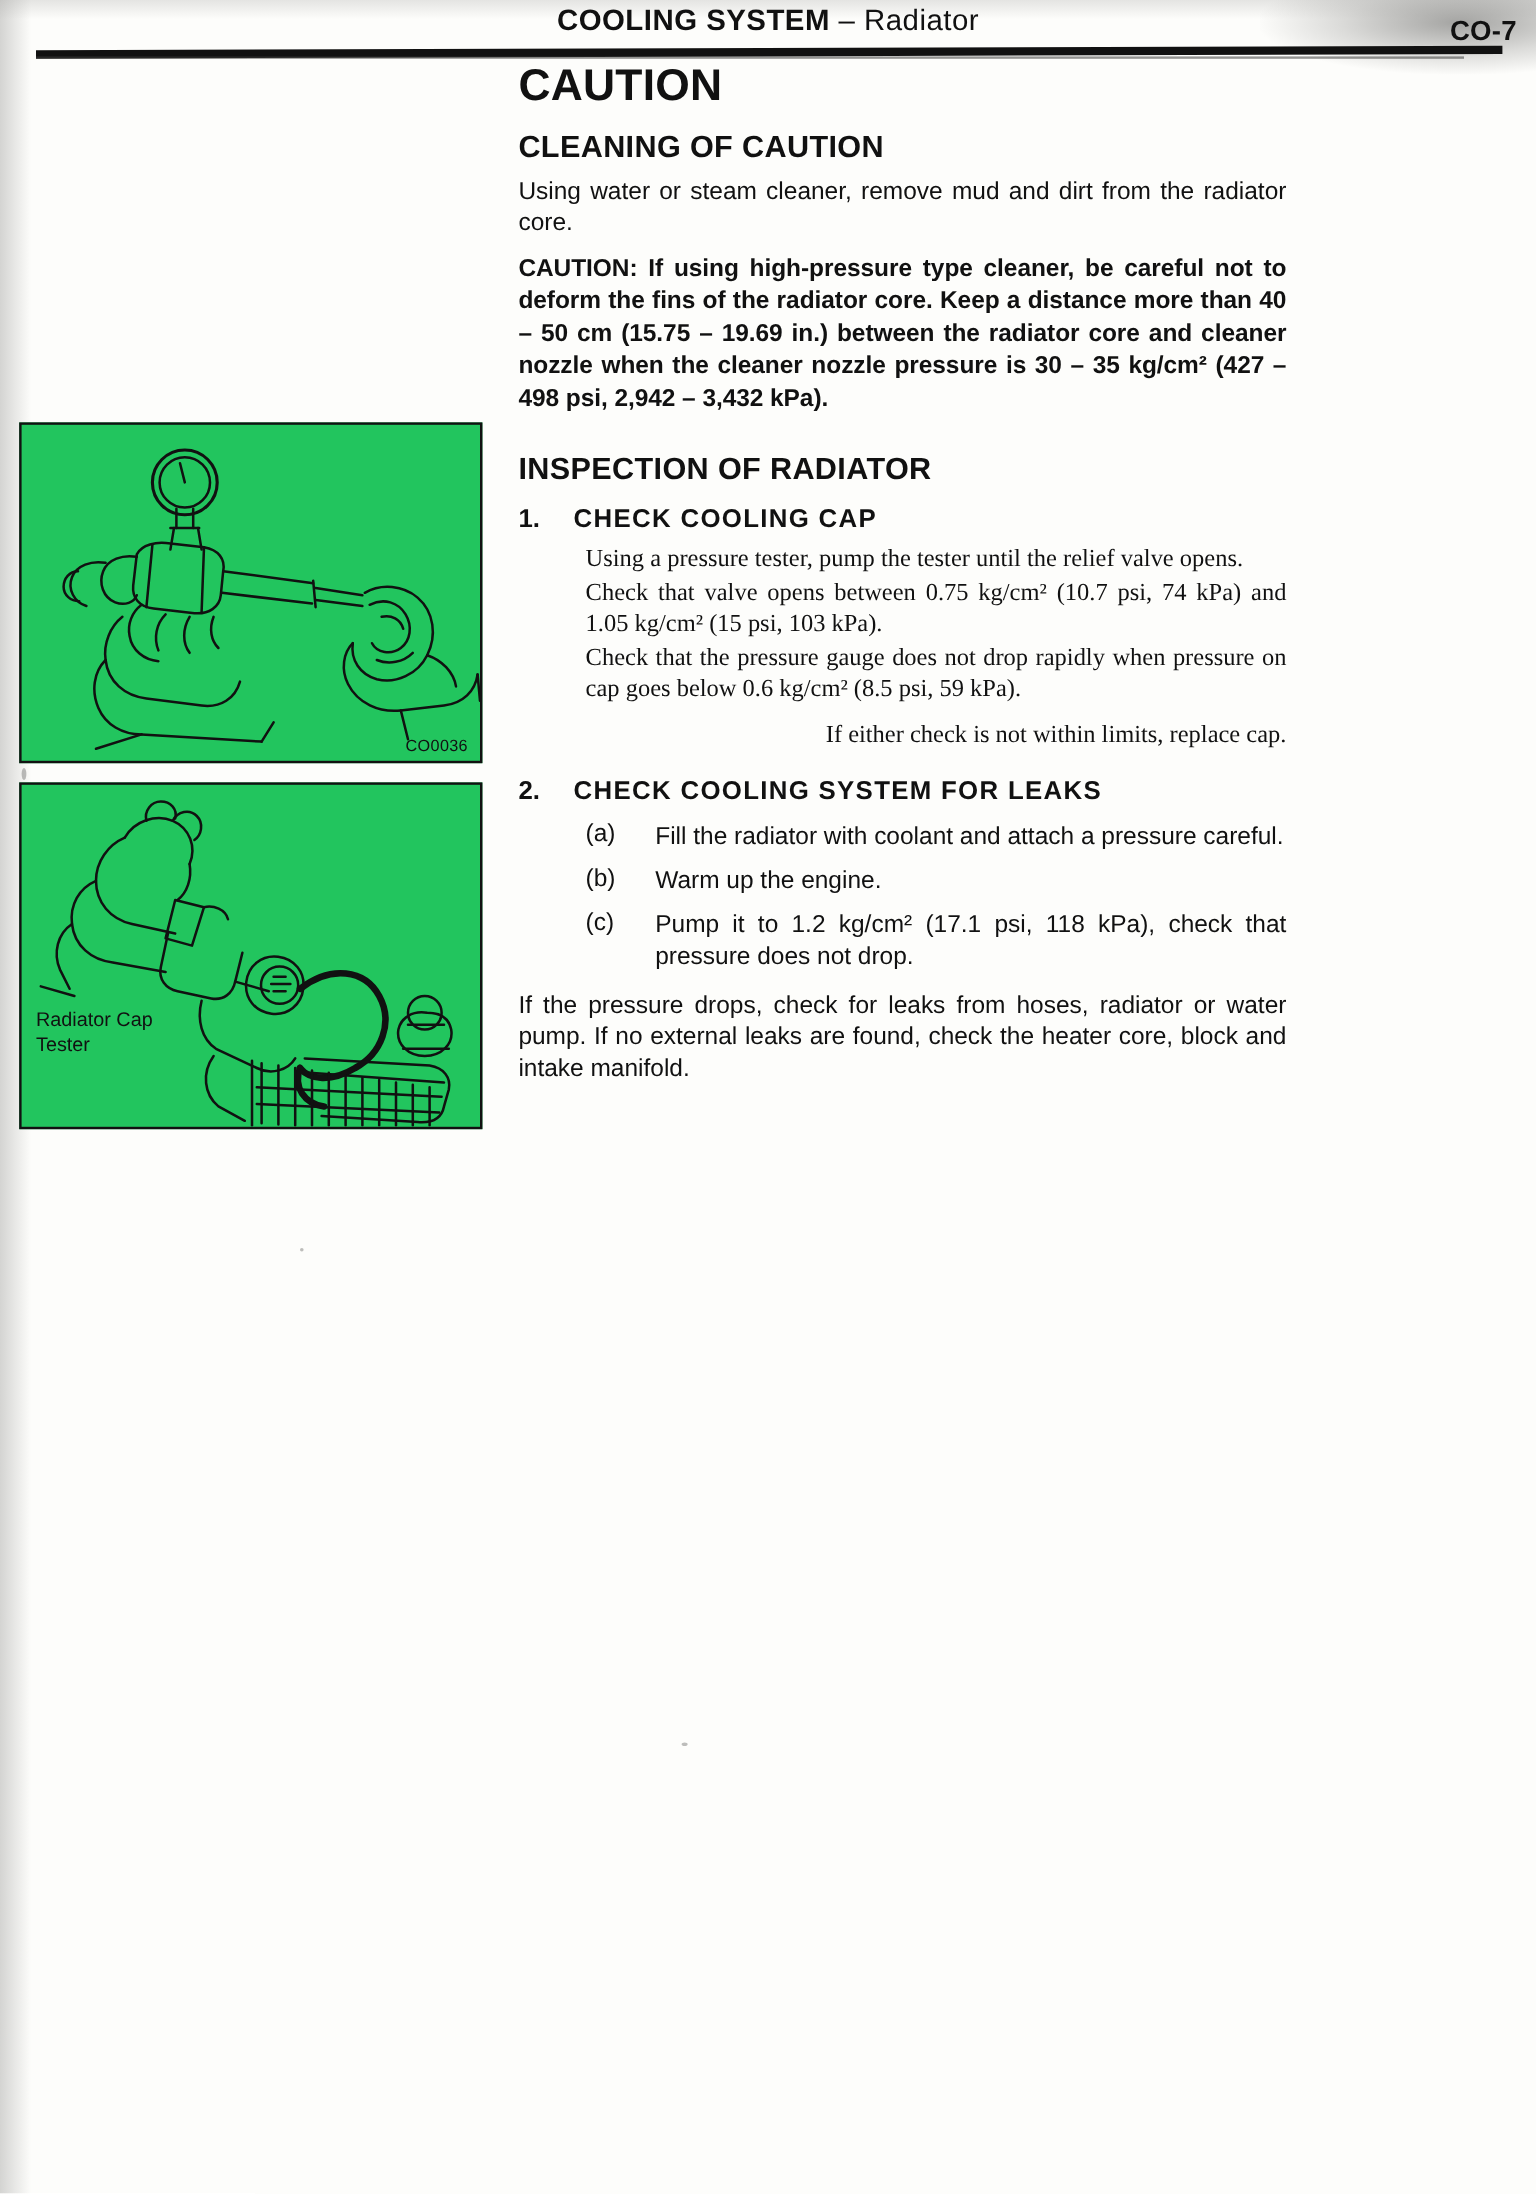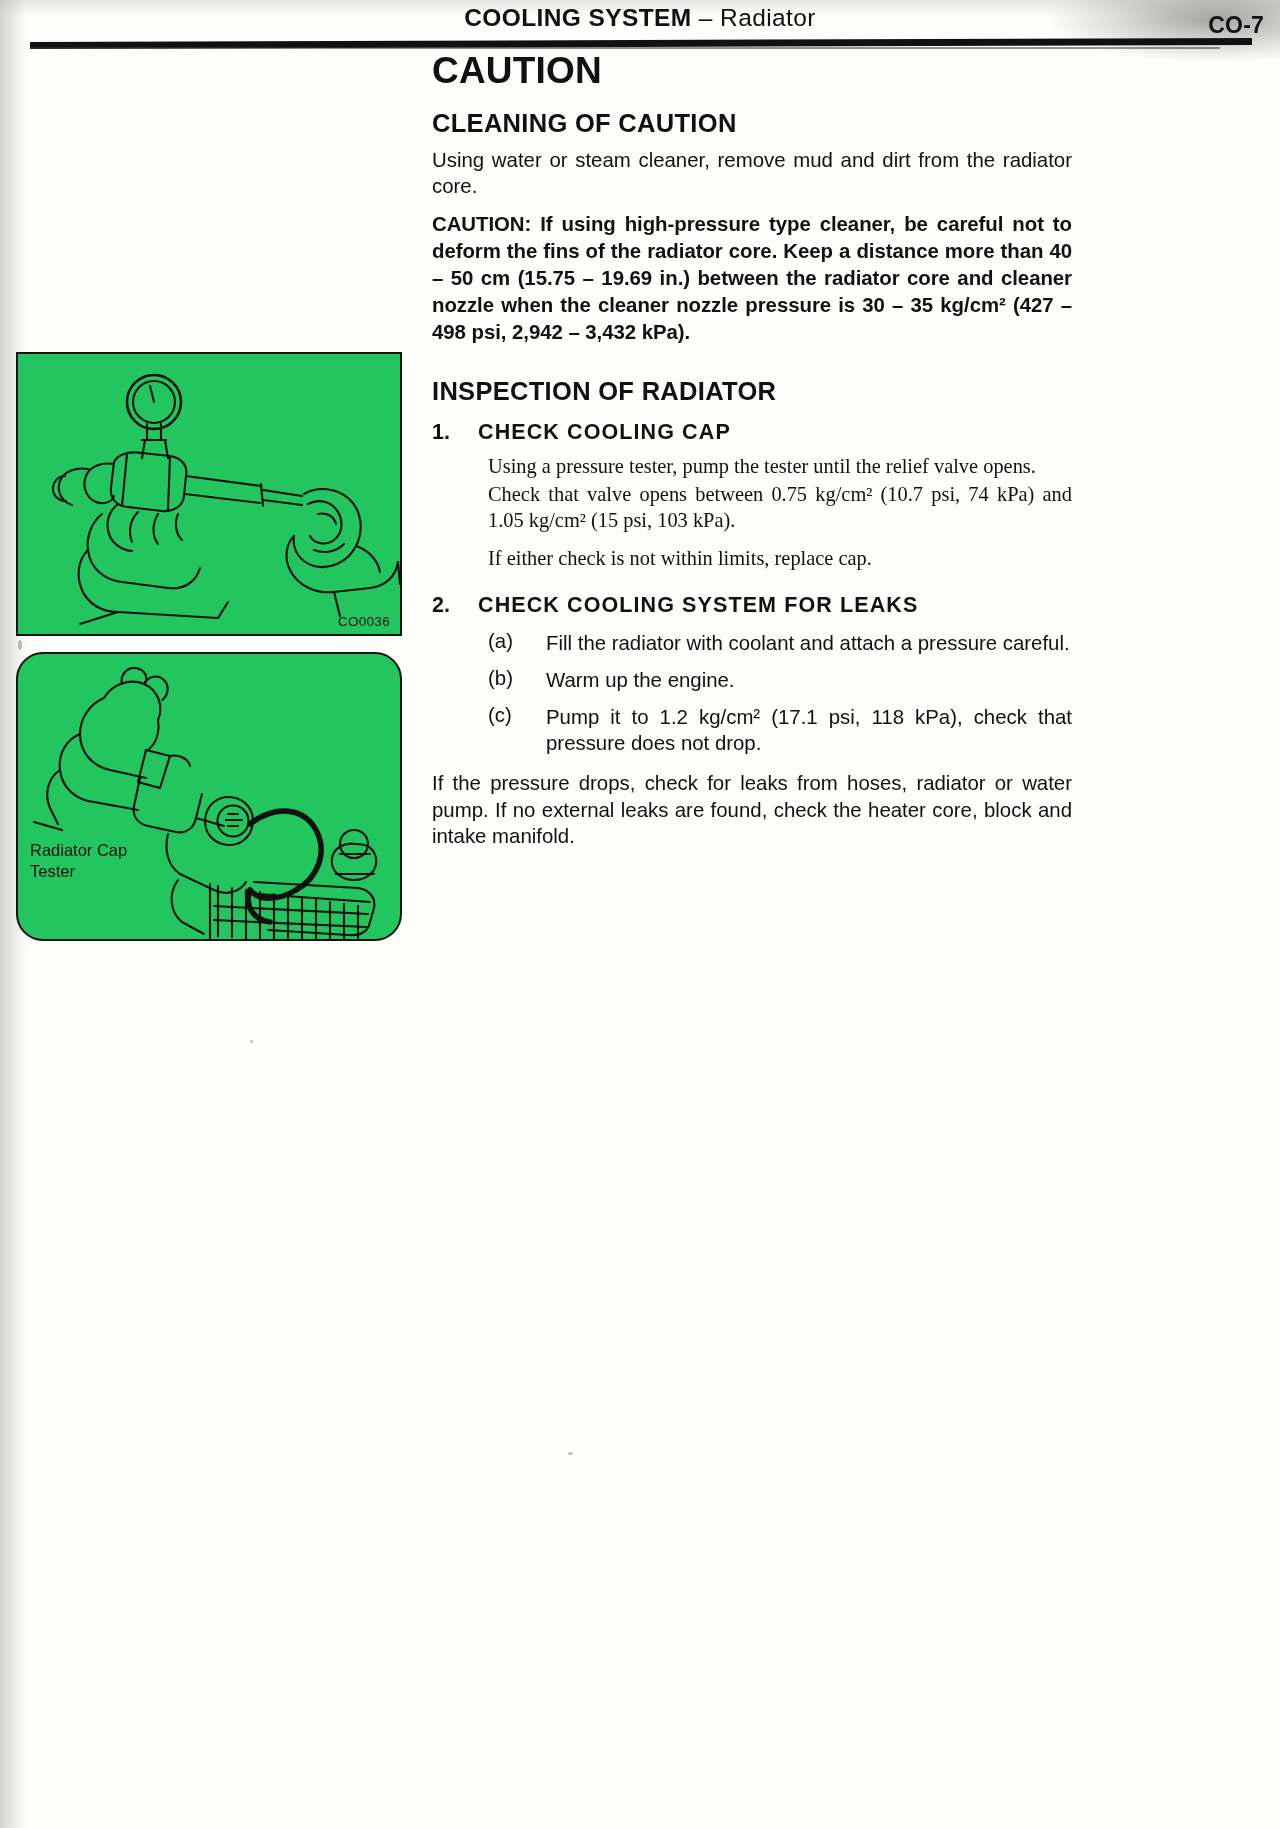--- a/index.html
+++ b/index.html
@@ -142,21 +142,21 @@
   }
   .step-body p {
     margin: 0 0 2px 0;
     font-size: 20.4px;
     line-height: 1.28;
     text-align: justify;
     text-justify: inter-word;
     font-family: Liberation Serif, serif;
   }
   .step-body p.gap { margin-top: 12px; }
-  .step-body p.nojust { text-align: left; }
+  .step-body p.nojust { text-align: right; }
 
   
   .sub {
     display: flex;
     margin: 0 0 11px 0;
   }
   .sub-letter {
     width: 58px;
     flex: 0 0 58px;
     font-size: 20.4px;
@@ -181,21 +181,21 @@
 
   
   .figure {
     position: absolute;
     border: 2.5px solid #111;
     background: #22c55e;
     overflow: hidden;
     text-decoration: underline;
   }
   #figure-cap-test { left: 16px; top: 352px; width: 382px; height: 280px; }
-  #figure-leak-test { left: 16px; top: 652px; width: 382px; height: 285px; border-radius: 27px; }
+  #figure-leak-test { left: 16px; top: 652px; width: 382px; height: 285px; }
   .fig-svg { display: block; width: 100%; height: 100%; }
   .fig-code {
     position: absolute;
     right: 10px; bottom: 5px;
     font-size: 13.5px;
     font-family: "Liberation Sans", sans-serif;
     letter-spacing: .3px;
     color: #111;
   }
   .fig-label {
@@ -347,20 +347,21 @@
 
   <h2 class="sec-title spaced-top">INSPECTION OF RADIATOR</h2>
 
   <div class="step">
     <div class="step-num">1.</div>
     <div class="step-head">CHECK COOLING CAP</div>
   </div>
   <div class="step-body">
     <p>Using a pressure tester, pump the tester until the relief valve opens.</p>
     <p>Check that valve opens between 0.75 kg/cm² (10.7 psi, 74 kPa) and 1.05 kg/cm² (15 psi, 103 kPa).</p>
+    <p>Check that the pressure gauge does not drop rapidly when pressure on cap goes below 0.6 kg/cm² (8.5 psi, 59 kPa).</p>
     <p class="gap nojust">If either check is not within limits, replace cap.</p>
   </div>
 
   <div class="step" style="margin-top:22px;">
     <div class="step-num">2.</div>
     <div class="step-head">CHECK COOLING SYSTEM FOR LEAKS</div>
   </div>
   <div class="step-body" style="margin-top:12px;">
     <div class="sub">
       <div class="sub-letter">(a)</div>

